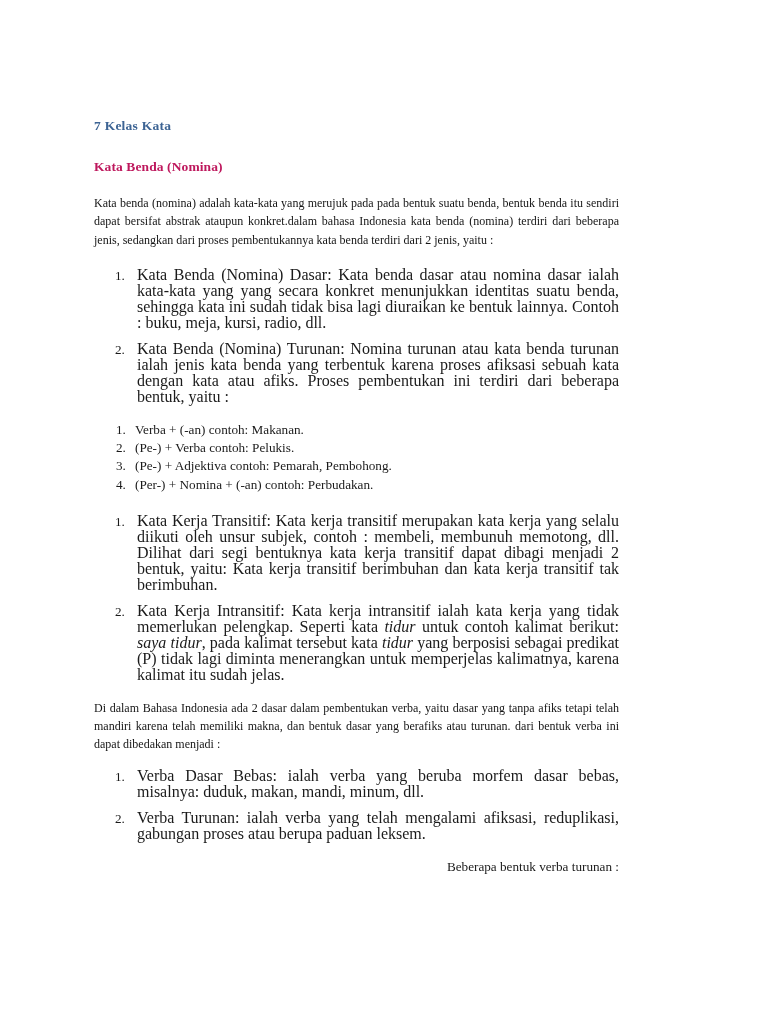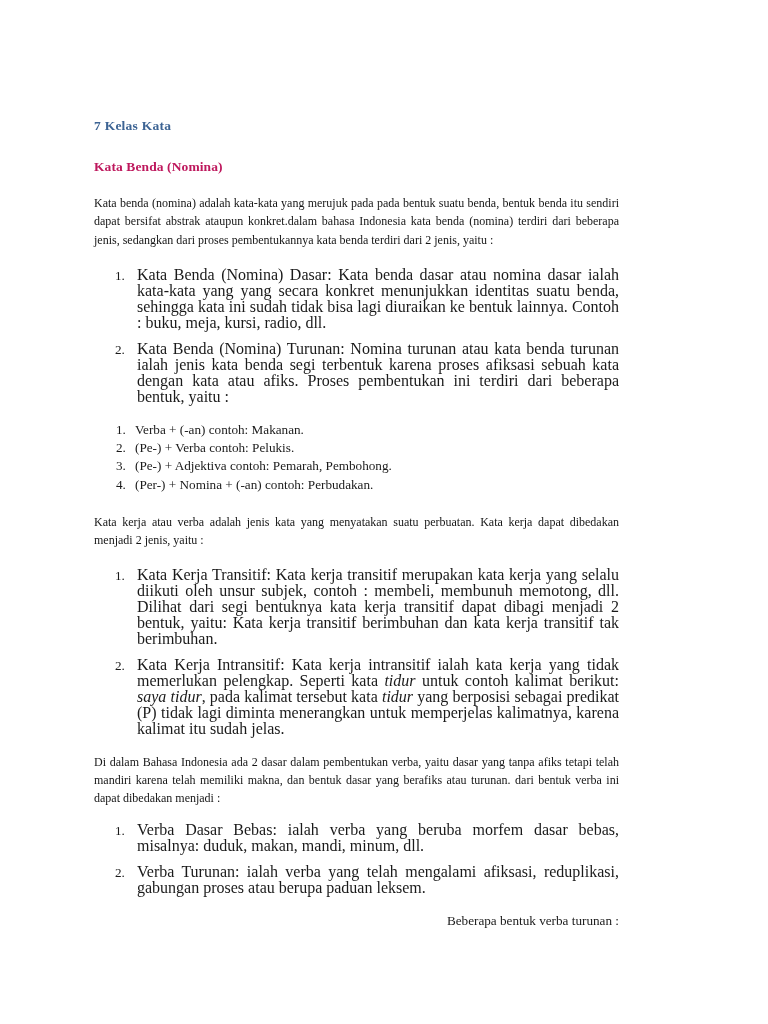--- a/index.html
+++ b/index.html
@@ -116,34 +116,33 @@
 <div class="page">
 
   <h1 class="doc-title" id="t-title" style="color: rgb(61, 100, 148);">7 Kelas Kata</h1>
 
   <h2 class="section-heading" id="s0-heading">Kata Benda (Nomina)</h2>
 
   <p class="para" id="s0-intro">Kata benda (nomina) adalah kata-kata yang merujuk pada pada bentuk suatu benda, bentuk benda itu sendiri dapat bersifat abstrak ataupun konkret.dalam bahasa Indonesia kata benda (nomina) terdiri dari beberapa jenis, sedangkan dari proses pembentukannya kata benda terdiri dari 2 jenis, yaitu :</p>
 
   <ol class="lvl1">
     <li id="s0-i0">Kata Benda (Nomina) Dasar: Kata benda dasar atau nomina dasar ialah kata-kata yang yang secara konkret menunjukkan identitas suatu benda, sehingga kata ini sudah tidak bisa lagi diuraikan ke bentuk lainnya. Contoh : buku, meja, kursi, radio, dll.</li>
-    <li id="s0-i1">Kata Benda (Nomina) Turunan: Nomina turunan atau kata benda turunan ialah jenis kata benda segi terbentuk karena proses afiksasi sebuah kata dengan kata atau afiks. Proses pembentukan ini terdiri dari beberapa bentuk, yaitu :</li>
+    <li id="s0-i1">Kata Benda (Nomina) Turunan: Nomina turunan atau kata benda turunan ialah jenis kata benda yang terbentuk karena proses afiksasi sebuah kata dengan kata atau afiks. Proses pembentukan ini terdiri dari beberapa bentuk, yaitu :</li>
   </ol>
 
   <div class="sublist-block">
     <ol class="lvl2">
       <li id="s0-s0">Verba + (-an) contoh: Makanan.</li>
       <li id="s0-s1">(Pe-) + Verba contoh: Pelukis.</li>
       <li id="s0-s2">(Pe-) + Adjektiva contoh: Pemarah, Pembohong.</li>
       <li id="s0-s3">(Per-) + Nomina + (-an) contoh: Perbudakan.</li>
     </ol>
   </div>
 
 
-  <p class="para" id="s1-intro">Kata kerja atau verba adalah jenis kata yang menyatakan suatu perbuatan. Kata kerja dapat dibedakan menjadi 2 jenis, yaitu :</p>
 
   <ol class="lvl1">
     <li id="s1-i0">Kata Kerja Transitif: Kata kerja transitif merupakan kata kerja yang selalu diikuti oleh unsur subjek, contoh : membeli, membunuh memotong, dll. Dilihat dari segi bentuknya kata kerja transitif dapat dibagi menjadi 2 bentuk, yaitu: Kata kerja transitif berimbuhan dan kata kerja transitif tak berimbuhan.</li>
     <li id="s1-i1">Kata Kerja Intransitif: Kata kerja intransitif ialah kata kerja yang tidak memerlukan pelengkap. Seperti kata <i>tidur</i> untuk contoh kalimat berikut: <i>saya tidur</i>, pada kalimat tersebut kata <i>tidur</i> yang berposisi sebagai predikat (P) tidak lagi diminta menerangkan untuk memperjelas kalimatnya, karena kalimat itu sudah jelas.</li>
   </ol>
 
   <p class="para tight" id="s1-intro2">Di dalam Bahasa Indonesia ada 2 dasar dalam pembentukan verba, yaitu dasar yang tanpa afiks tetapi telah mandiri karena telah memiliki makna, dan bentuk dasar yang berafiks atau turunan. dari bentuk verba ini dapat dibedakan menjadi :</p>
 
   <ol class="lvl1">
     <li id="s1-j0">Verba Dasar Bebas: ialah verba yang beruba morfem dasar bebas, misalnya: duduk, makan, mandi, minum, dll.</li>

